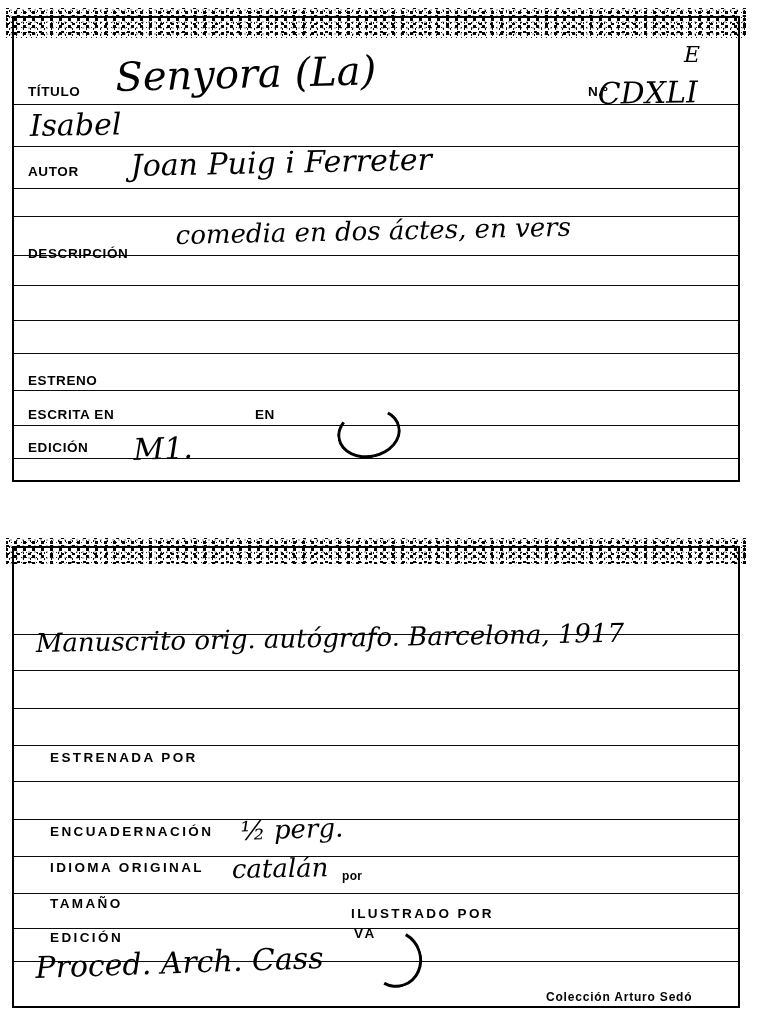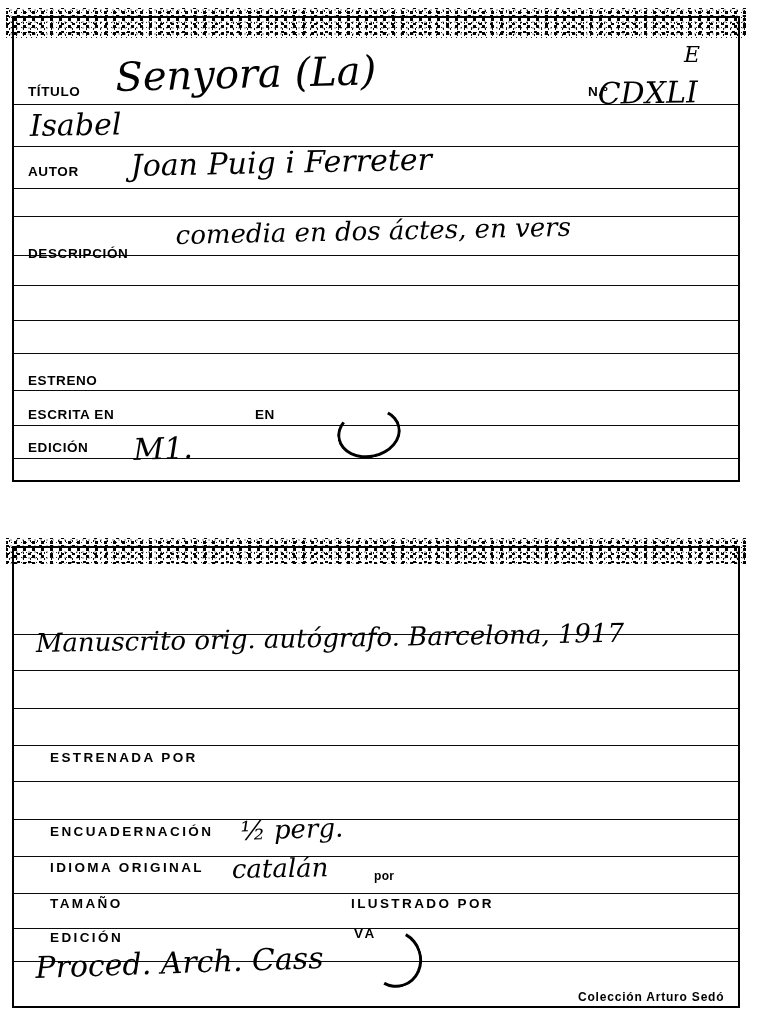--- a/index.html
+++ b/index.html
@@ -80,21 +80,20 @@
     color: #000;
     transform-origin: left bottom;
   }
 
   .printed-small {
     position: absolute;
     font-size: 12px;
     font-weight: 600;
     letter-spacing: 0.3px;
     white-space: nowrap;
-    margin-left: 32px;
   }
 
   .notas-title {
     position: absolute;
     font-size: 15px;
     font-weight: 600;
     letter-spacing: 4.5px;
     white-space: nowrap;
   }
 
@@ -177,21 +176,21 @@
     <div class="rule" style="top:318px; left:8px; width:724px;"></div>
     <div class="rule" style="top:355px; left:8px; width:724px;"></div>
     <div class="rule" style="top:390px; left:8px; width:724px;"></div>
     <div class="rule" style="top:423px; left:8px; width:724px;"></div>
 
     <div class="label sp" style="left:44px; top:212px;">ESTRENADA POR</div>
     <div class="label sp" style="left:44px; top:286px;">ENCUADERNACIÓN</div>
     <div class="label sp" style="left:44px; top:322px;">IDIOMA ORIGINAL</div>
     <div class="printed-small" style="left:336px; top:331px;">por</div>
     <div class="label sp" style="left:44px; top:358px;">TAMAÑO</div>
-    <div class="label sp" style="left:345px; top:358px;">ILUSTRADO POR</div>
+    <div class="label sp" style="left:345px; top:368px;">ILUSTRADO POR</div>
     <div class="label sp" style="left:44px; top:392px;">EDICIÓN</div>
     <div class="label sp" style="left:348px; top:388px;">VA</div>
 
     <div class="hand hand-3" style="left:30px; top:90px; transform:rotate(-1deg);">Manuscrito orig. autógrafo. Barcelona, 1917</div>
     <div class="hand hand-3" style="left:235px; top:278px; transform:rotate(-2deg);">½ perg.</div>
     <div class="hand hand-3" style="left:226px; top:316px; transform:rotate(-1deg);">catalán</div>
     <div class="hand hand-2" style="left:30px; top:412px; transform:rotate(-2deg);">Proced. Arch. Cass</div>
 
     <div class="blob" style="left:362px; top:392px; width:48px; height:52px; border-top-color:transparent; border-left-color:transparent; transform:rotate(-18deg);"></div>
 

